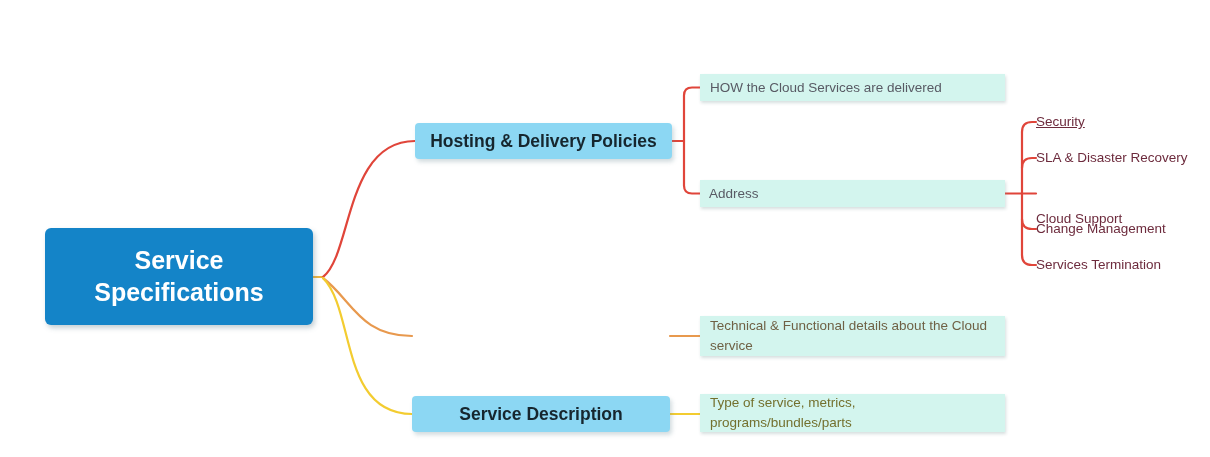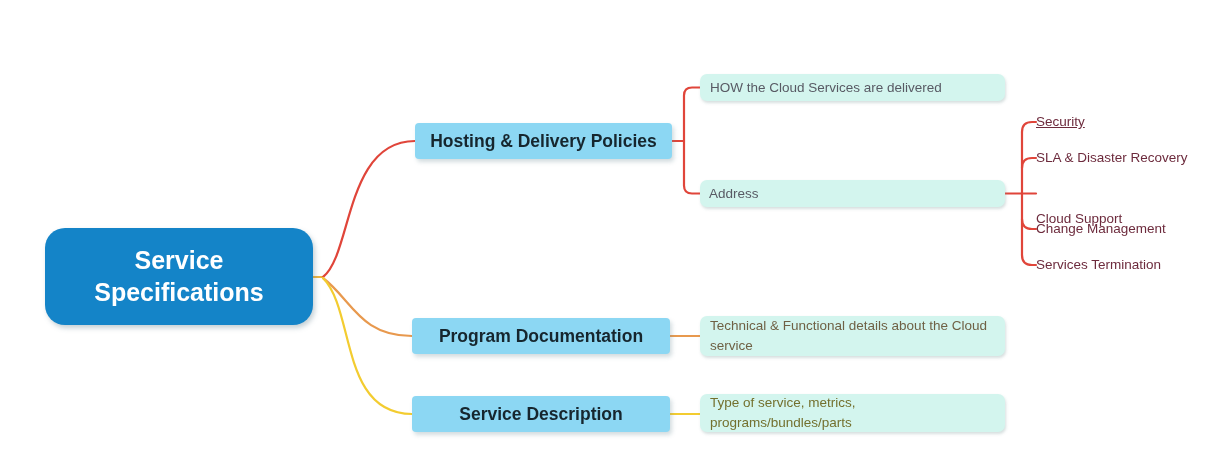--- a/index.html
+++ b/index.html
@@ -22,42 +22,42 @@
     display:flex;align-items:center;justify-content:center;
     text-align:center;
     box-sizing:border-box;
     cursor:default;
   }
   .root{
     left:45px;top:228px;width:268px;height:97px;
     background:var(--root-bg);
     color:var(--root-text);
     font-size:25px;font-weight:bold;line-height:1.25;
-    border-radius:20px;
+    border-radius:6px;
     box-shadow:2px 3px 5px rgba(90,120,135,.35);
     padding:0 24px;
   }
   .l1{
     height:36px;
     background:var(--level1-bg);
     color:var(--level1-text);
     font-size:17.5px;font-weight:bold;
     border-radius:4px;
     box-shadow:2px 3px 4px rgba(110,140,150,.30);
   }
   .l1-hosting{left:415px;top:123px;width:257px;}
   .l1-program{left:412px;top:318px;width:258px;}
   .l1-service{left:412px;top:396px;width:258px;}
 
   .note{
     position:absolute;
     width:305px;
     background:var(--level2-bg);
     font-size:13.5px;line-height:1.45;
-    border-radius:7px;
+    border-radius:0;
     box-shadow:1px 2px 3px rgba(120,150,150,.30);
     box-sizing:border-box;
     display:flex;align-items:center;
     padding:2px 10px;
     text-align:left;
   }
   .note-how{left:700px;top:74px;height:27px;color:var(--policy-note-text);}
   .note-address{left:700px;top:180px;height:27px;color:var(--policy-note-text);padding-left:9px;}
   .note-tech{left:700px;top:316px;height:40px;color:var(--program-note-text);}
   .note-type{left:700px;top:394px;height:38px;color:var(--service-note-text);}
@@ -99,21 +99,20 @@
     <path class="stroke-red" d="M1022,219 Q1022,229 1032,229 H1036"></path>
     <path class="stroke-red" d="M1022,255 Q1022,265 1032,265 H1036"></path>
 
     <path class="stroke-orange" d="M670,336 H700"></path>
     <path class="stroke-yellow" d="M670,414 H700"></path>
   </svg>
 
   <div class="node root">Service Specifications</div>
 
   <div class="node l1 l1-hosting">Hosting &amp; Delivery Policies</div>
-  <div class="node l1 l1-program">Program Documentation</div>
   <div class="node l1 l1-service">Service Description</div>
 
   <div class="note note-how">HOW the Cloud Services are delivered</div>
   <div class="note note-address">Address</div>
   <div class="note note-tech">Technical &amp; Functional details about the Cloud service</div>
   <div class="note note-type">Type of service, metrics, programs/bundles/parts</div>
 
   <div class="leaf leaf-0">Security</div>
   <div class="leaf leaf-1">SLA &amp; Disaster Recovery</div>
   <div class="leaf leaf-2">Cloud Support</div>

